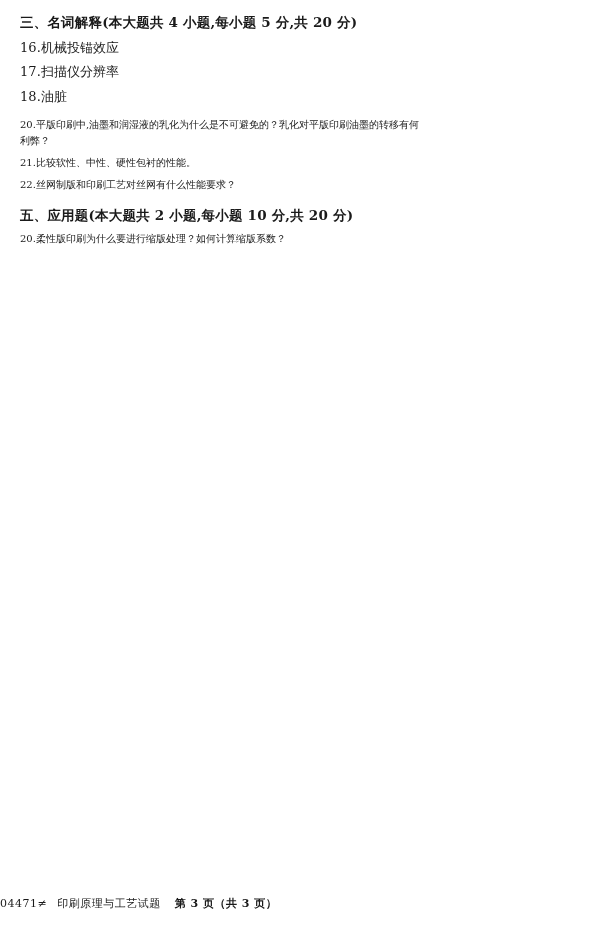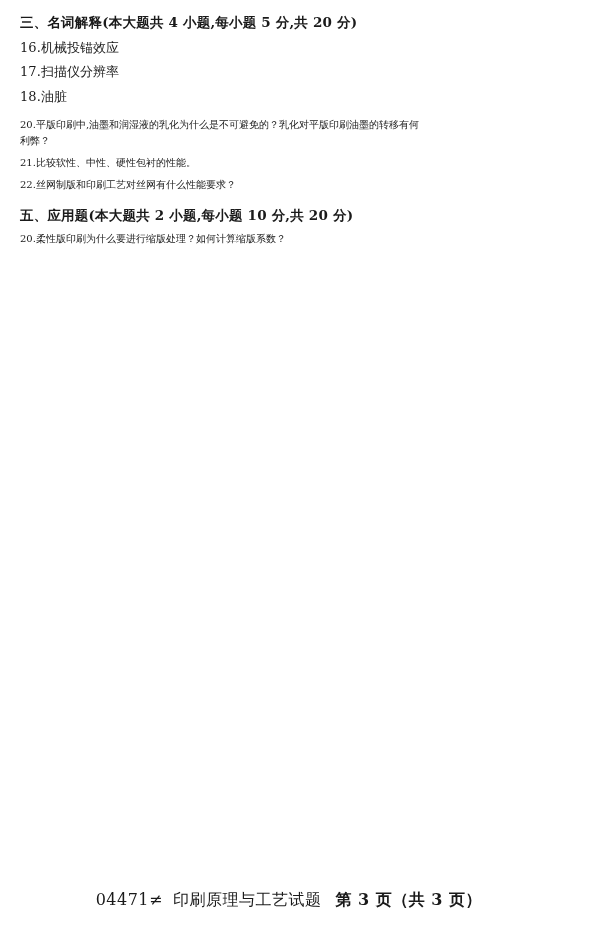--- a/index.html
+++ b/index.html
@@ -52,22 +52,22 @@
   }
   .block-item .cont {
     display: block;
     text-indent: 0;
   }
   .footer {
     position: absolute;
     left: 0;
     right: 0;
     bottom: 18px;
-    text-align: right;
-    font-size: 16px;
+    text-align: left;
+    font-size: 11px;
     color: #1a1a1a;
     letter-spacing: 0.5px;
   }
   .footer .code {
     margin-right: 10px;
     font-family: "DejaVu Serif", "Liberation Serif", serif;
   }
   .footer .title {
     margin-right: 14px;
   }

